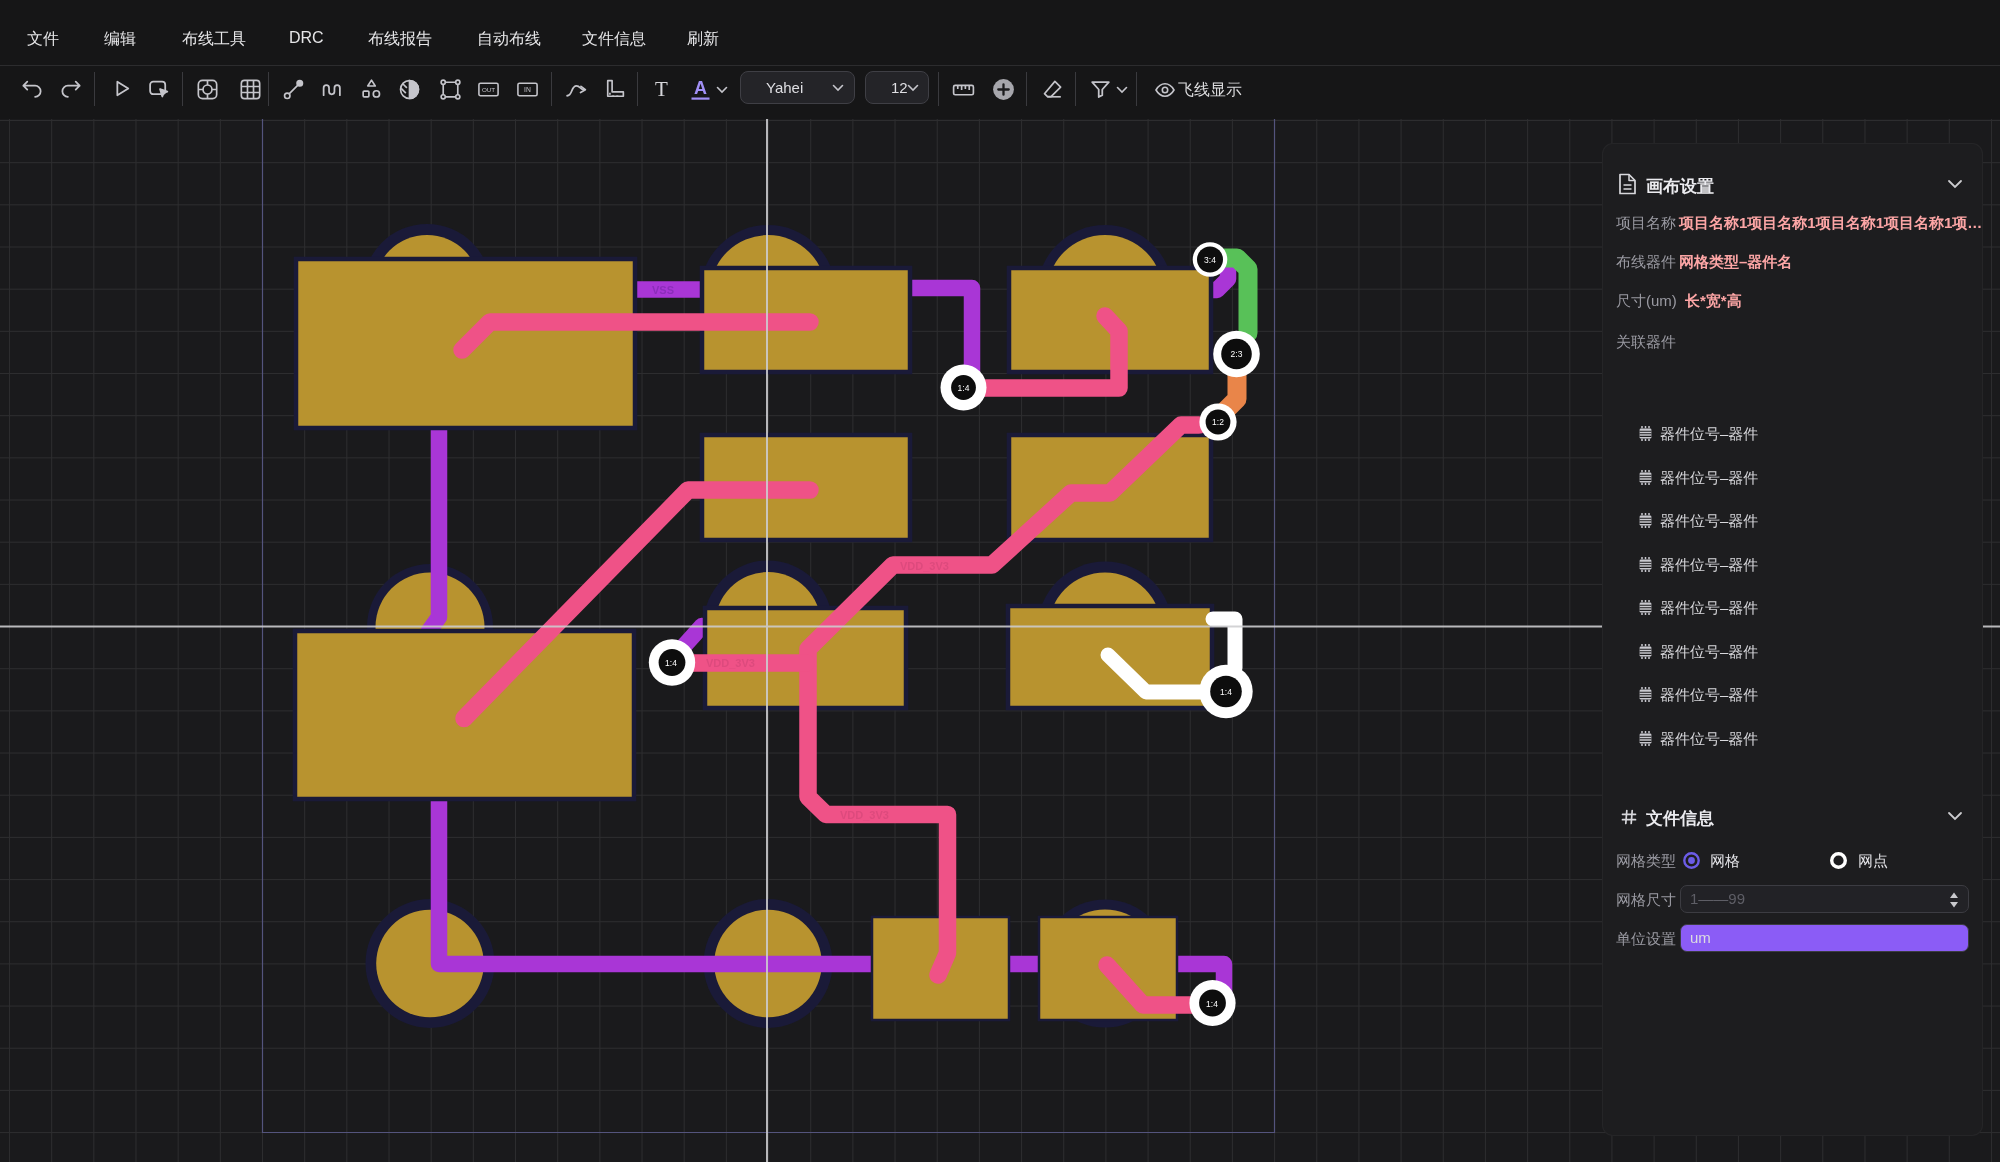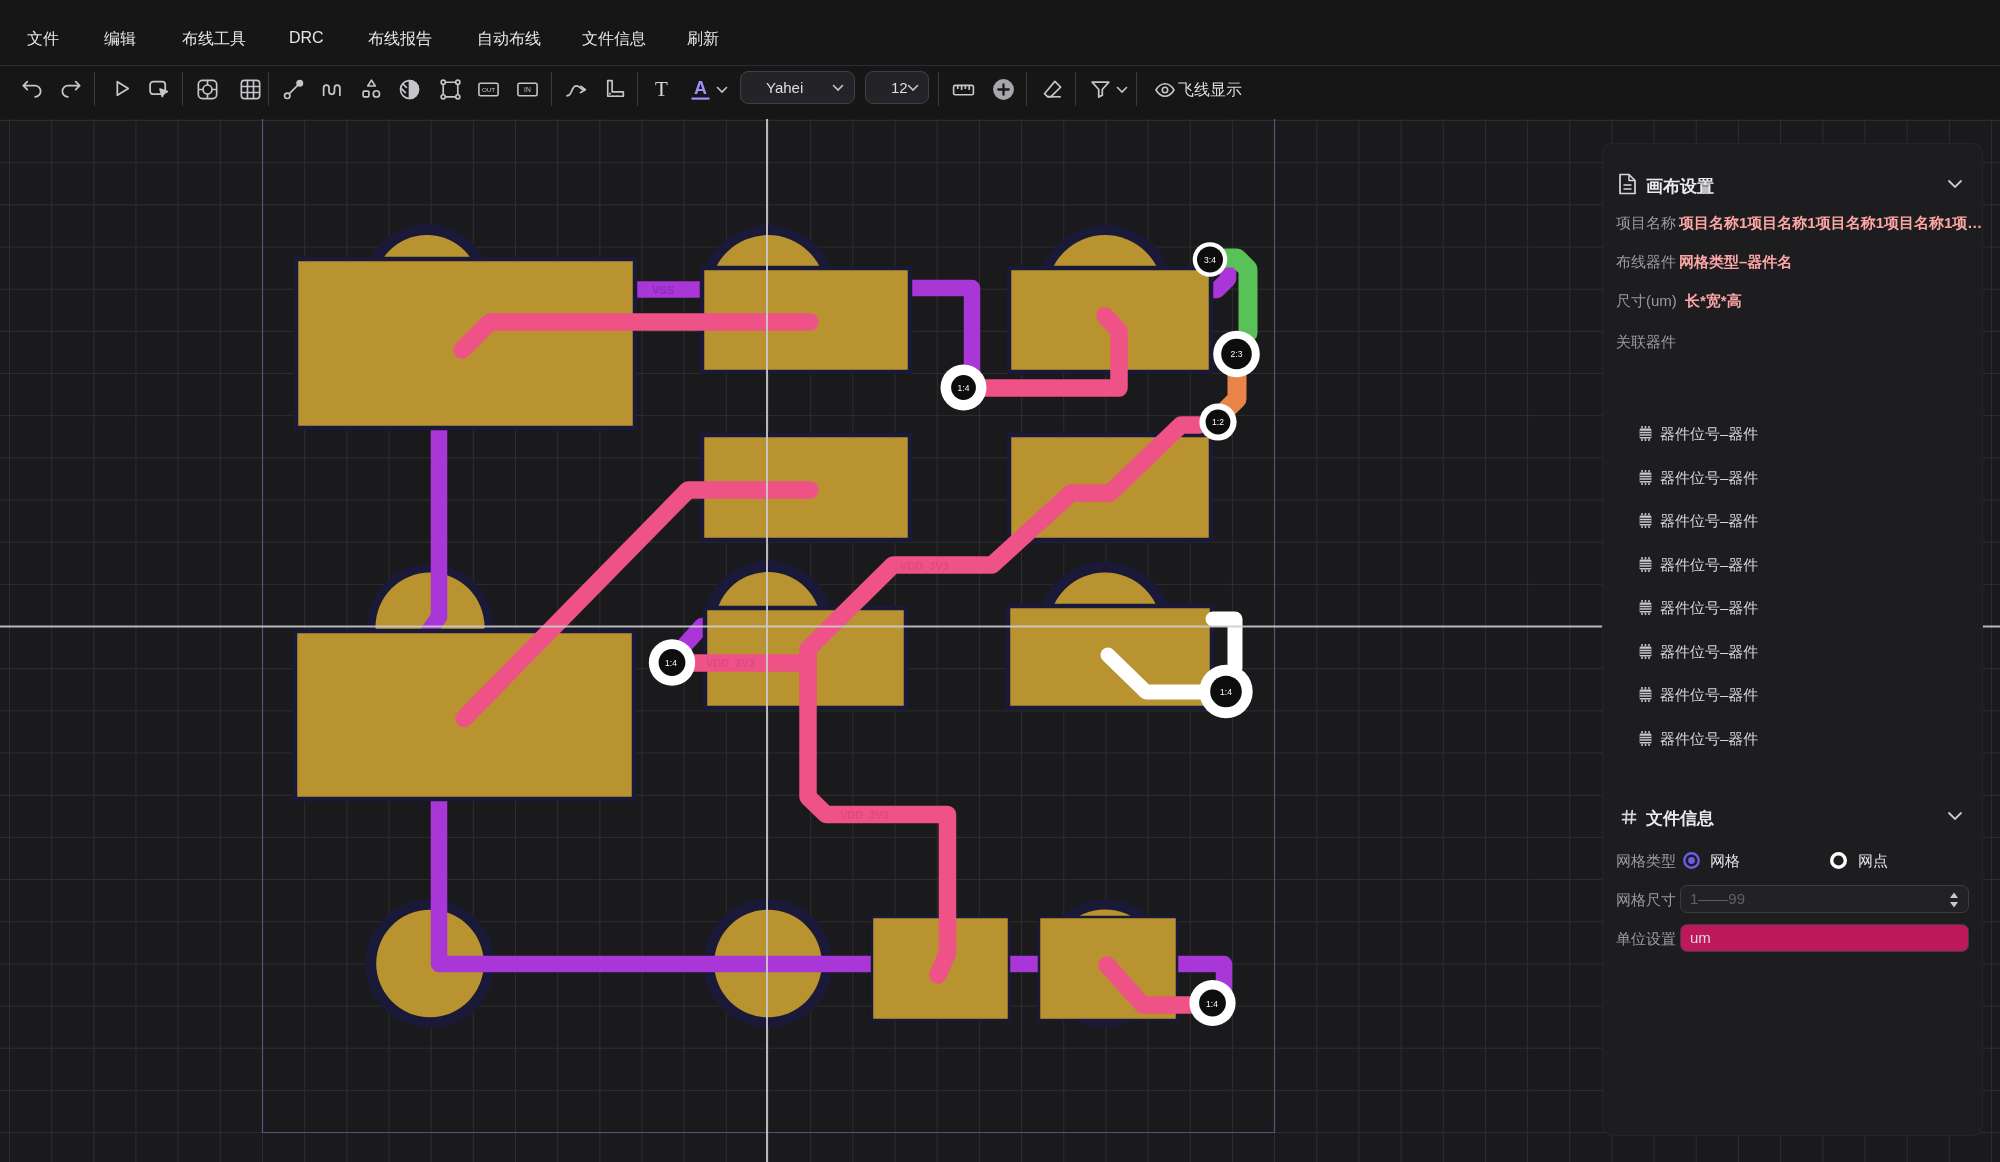--- a/index.html
+++ b/index.html
@@ -348,16 +348,16 @@
   <div class="prow" style="left:255px;top:708px;color:#e4e4e8">网点</div>
   <div class="prow plabel" style="top:747px">网格尺寸</div>
   <div style="position:absolute;left:77px;top:741px;width:289px;height:28px;background:#222226;border:1px solid #3c3c42;border-radius:7px">
     <div style="position:absolute;left:9px;top:4px;font-size:15px;color:#5e5e66">1——99</div>
     <svg style="position:absolute;right:9px;top:6px" width="10" height="16" viewBox="0 0 10 16" fill="#c9c9cd">
         <path d="M5 0.5L9 6H1z"></path>
         <path d="M5 15.5L1 10h8z"></path>
       </svg>
   </div>
   <div class="prow plabel" style="top:786px">单位设置</div>
-  <div style="position:absolute;left:77px;top:780px;width:289px;height:28px;background:#be185d;border:1px solid #3c3c42;border-radius:7px">
+  <div style="position:absolute;left:77px;top:780px;width:289px;height:28px;background:#8b5cf6;border:1px solid #3c3c42;border-radius:7px">
     <div style="position:absolute;left:9px;top:4px;font-size:15px;color:#dcdce0">um</div>
   </div>
 </div>
 
 </body></html>

